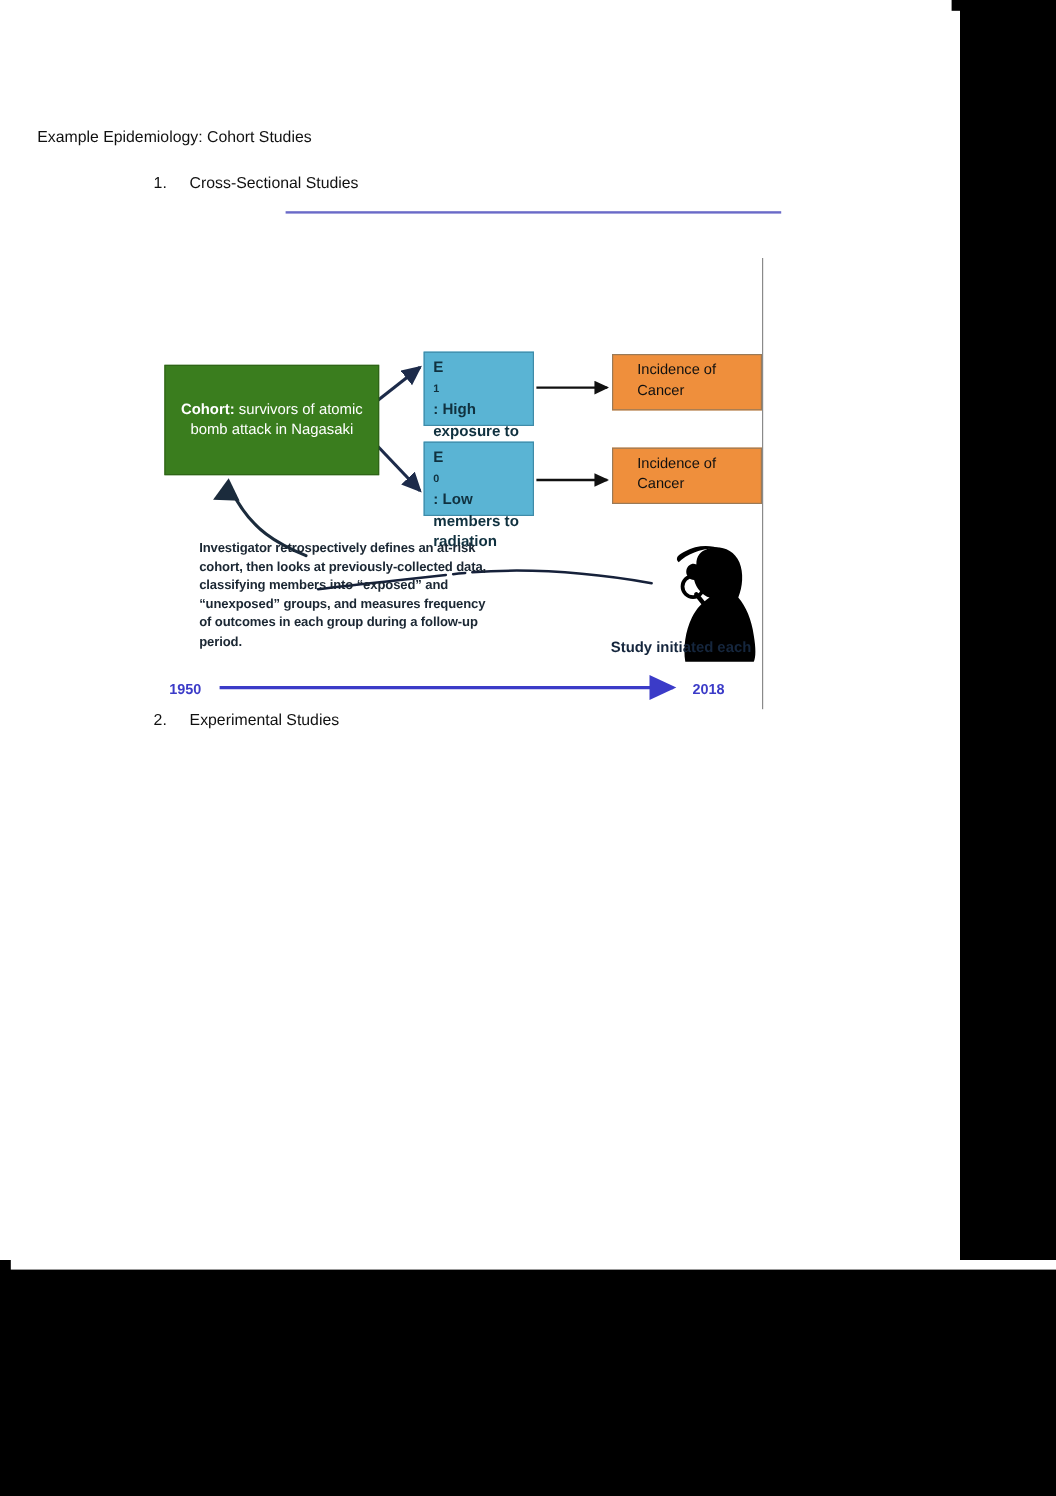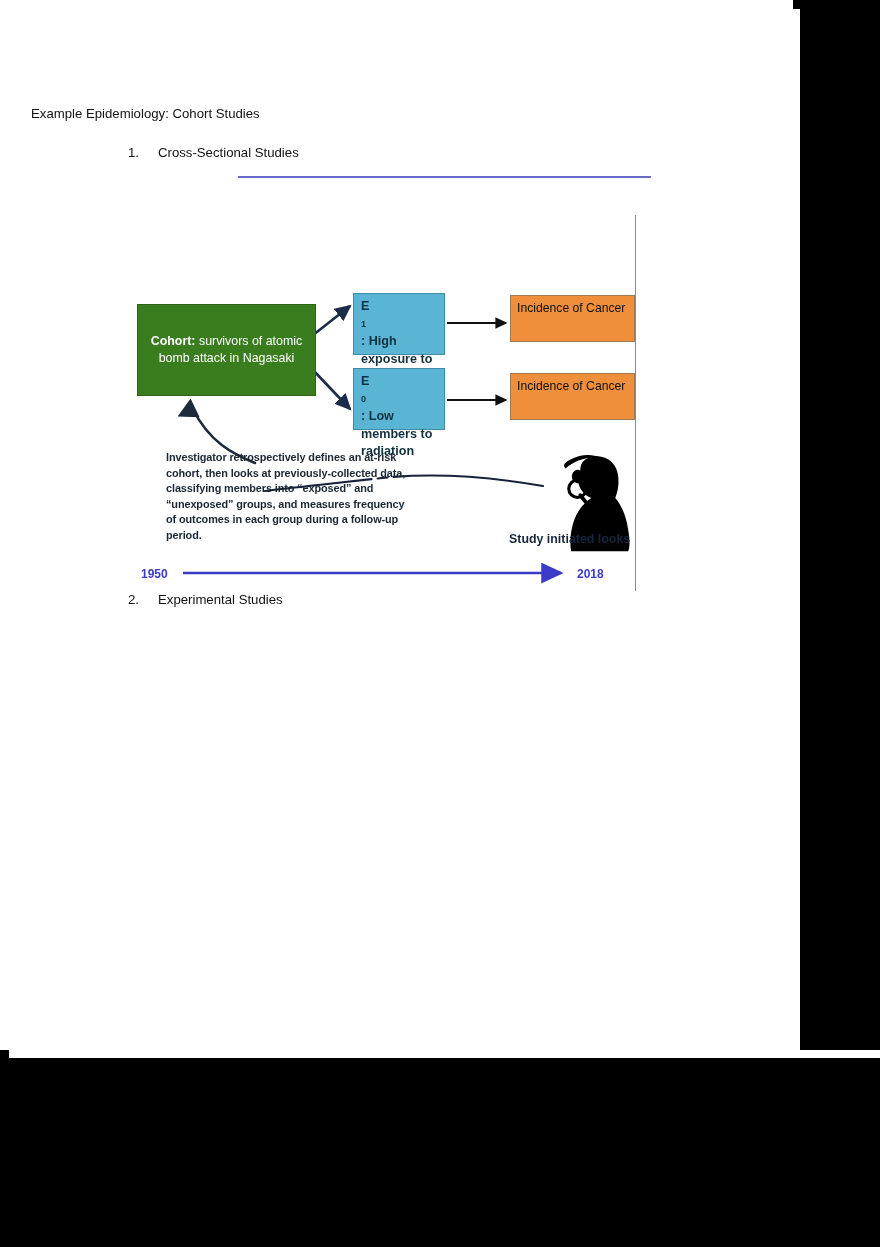--- a/index.html
+++ b/index.html
@@ -40,21 +40,21 @@
       text-align:center;padding:0 4px;}
   #box-cohort b{font-weight:bold;}
 
   .box-blue{background:#5ab4d4;border:1px solid #3f8ba8;color:#10313f;
       font-size:12.6px;line-height:17.5px;font-weight:bold;padding:4px 5px 4px 7px;align-items:flex-start;}
   #box-e1{left:216px;top:83px;width:92px;height:62px;}
   #box-e0{left:216px;top:158px;width:92px;height:62px;}
   .sub{font-size:9px;vertical-align:-2px;}
 
   .box-orange{background:#ef8f3c;border:1px solid #9a7a57;color:#101010;
-      font-size:12.2px;line-height:17px;padding:4px 6px;align-items:flex-start;}
+      font-size:12.2px;line-height:17px;padding:4px 20px;align-items:flex-start;}
   #box-inc1{left:373px;top:85px;width:125px;height:47px;}
   #box-inc0{left:373px;top:163px;width:125px;height:47px;}
 
   
   #para{position:absolute;left:29px;top:240px;width:246px;font-size:10.9px;line-height:15.6px;
         color:#1b2733;font-weight:600;letter-spacing:-.1px;}
 
   
   #study-label{position:absolute;left:372px;top:322px;font-size:12.4px;font-weight:bold;
                color:#15263d;white-space:nowrap;}
@@ -147,21 +147,21 @@
 
     <div class="box box-orange" id="box-inc1">
       <span>Incidence of Cancer</span>
     </div>
     <div class="box box-orange" id="box-inc0">
       <span>Incidence of Cancer</span>
     </div>
 
     <div id="para">Investigator retrospectively defines an at-risk cohort, then looks at previously-collected data, classifying members into “exposed” and “unexposed” groups, and measures frequency of outcomes in each group during a follow-up period.</div>
 
-    <div id="study-label">Study initiated looks</div>
+    <div id="study-label">Study initiated each</div>
 
     <div id="yr-start">1950</div>
     <div id="yr-end">2018</div>
   </div>
 
   <div class="doc-line" id="item2-num">2.</div>
   <div class="doc-line" id="item2-txt">Experimental Studies</div>
 </div>
 
 <div class="mask" id="mask-right-top"></div>

